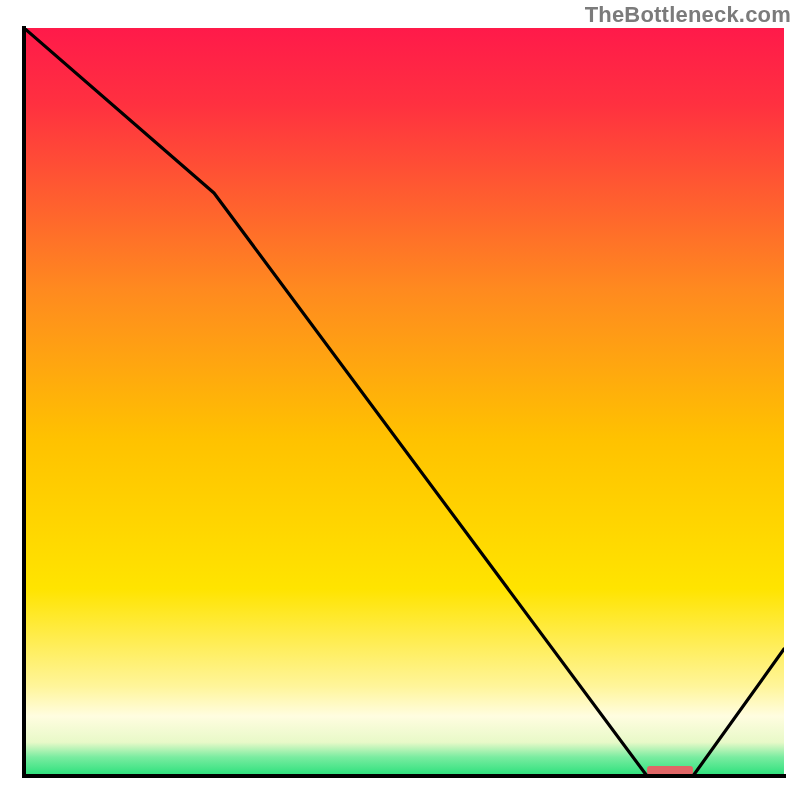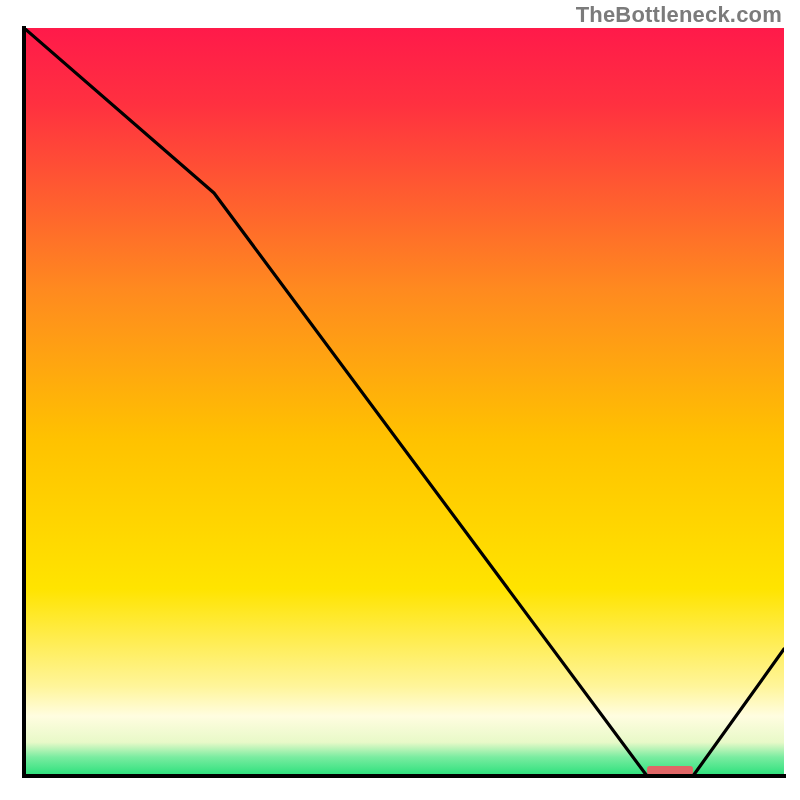--- a/index.html
+++ b/index.html
@@ -12,21 +12,21 @@
     overflow: hidden;
   }
   .container {
     position: relative;
     width: 800px;
     height: 800px;
   }
   .attribution {
     position: absolute;
     top: 2px;
-    right: 18px;
+    right: 9px;
     font-size: 22px;
     font-weight: 600;
     color: #7b7b7b;
     letter-spacing: 0.2px;
     z-index: 10;
     pointer-events: none;
   }
   svg.chart {
     position: absolute;
     left: 0;

